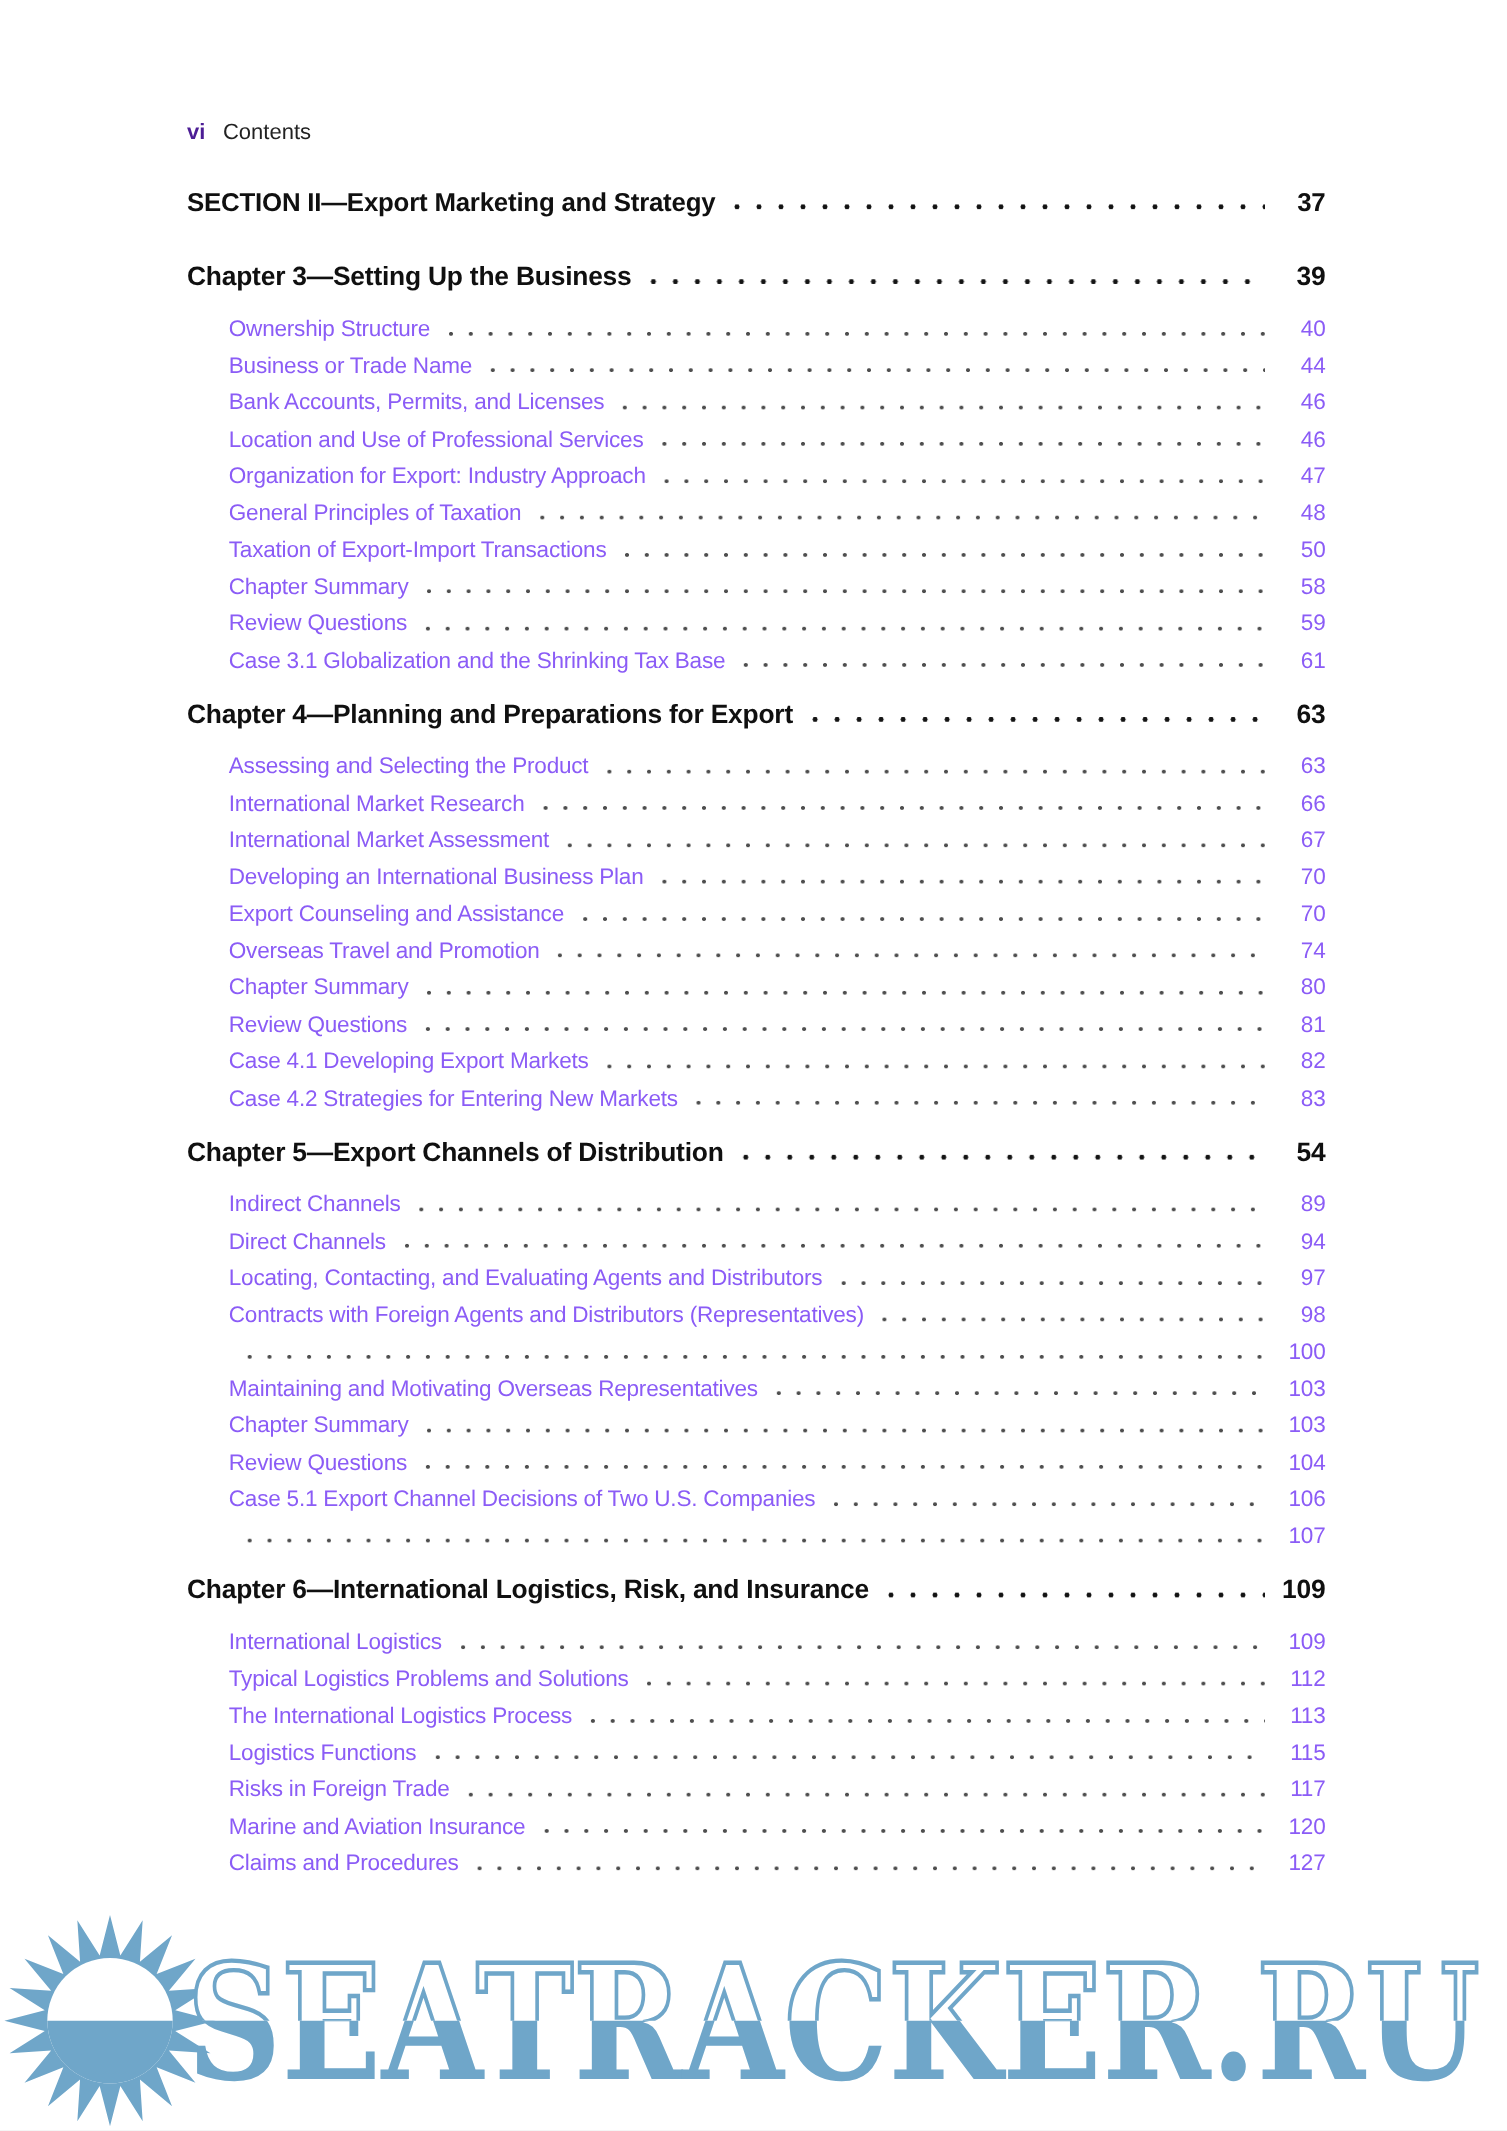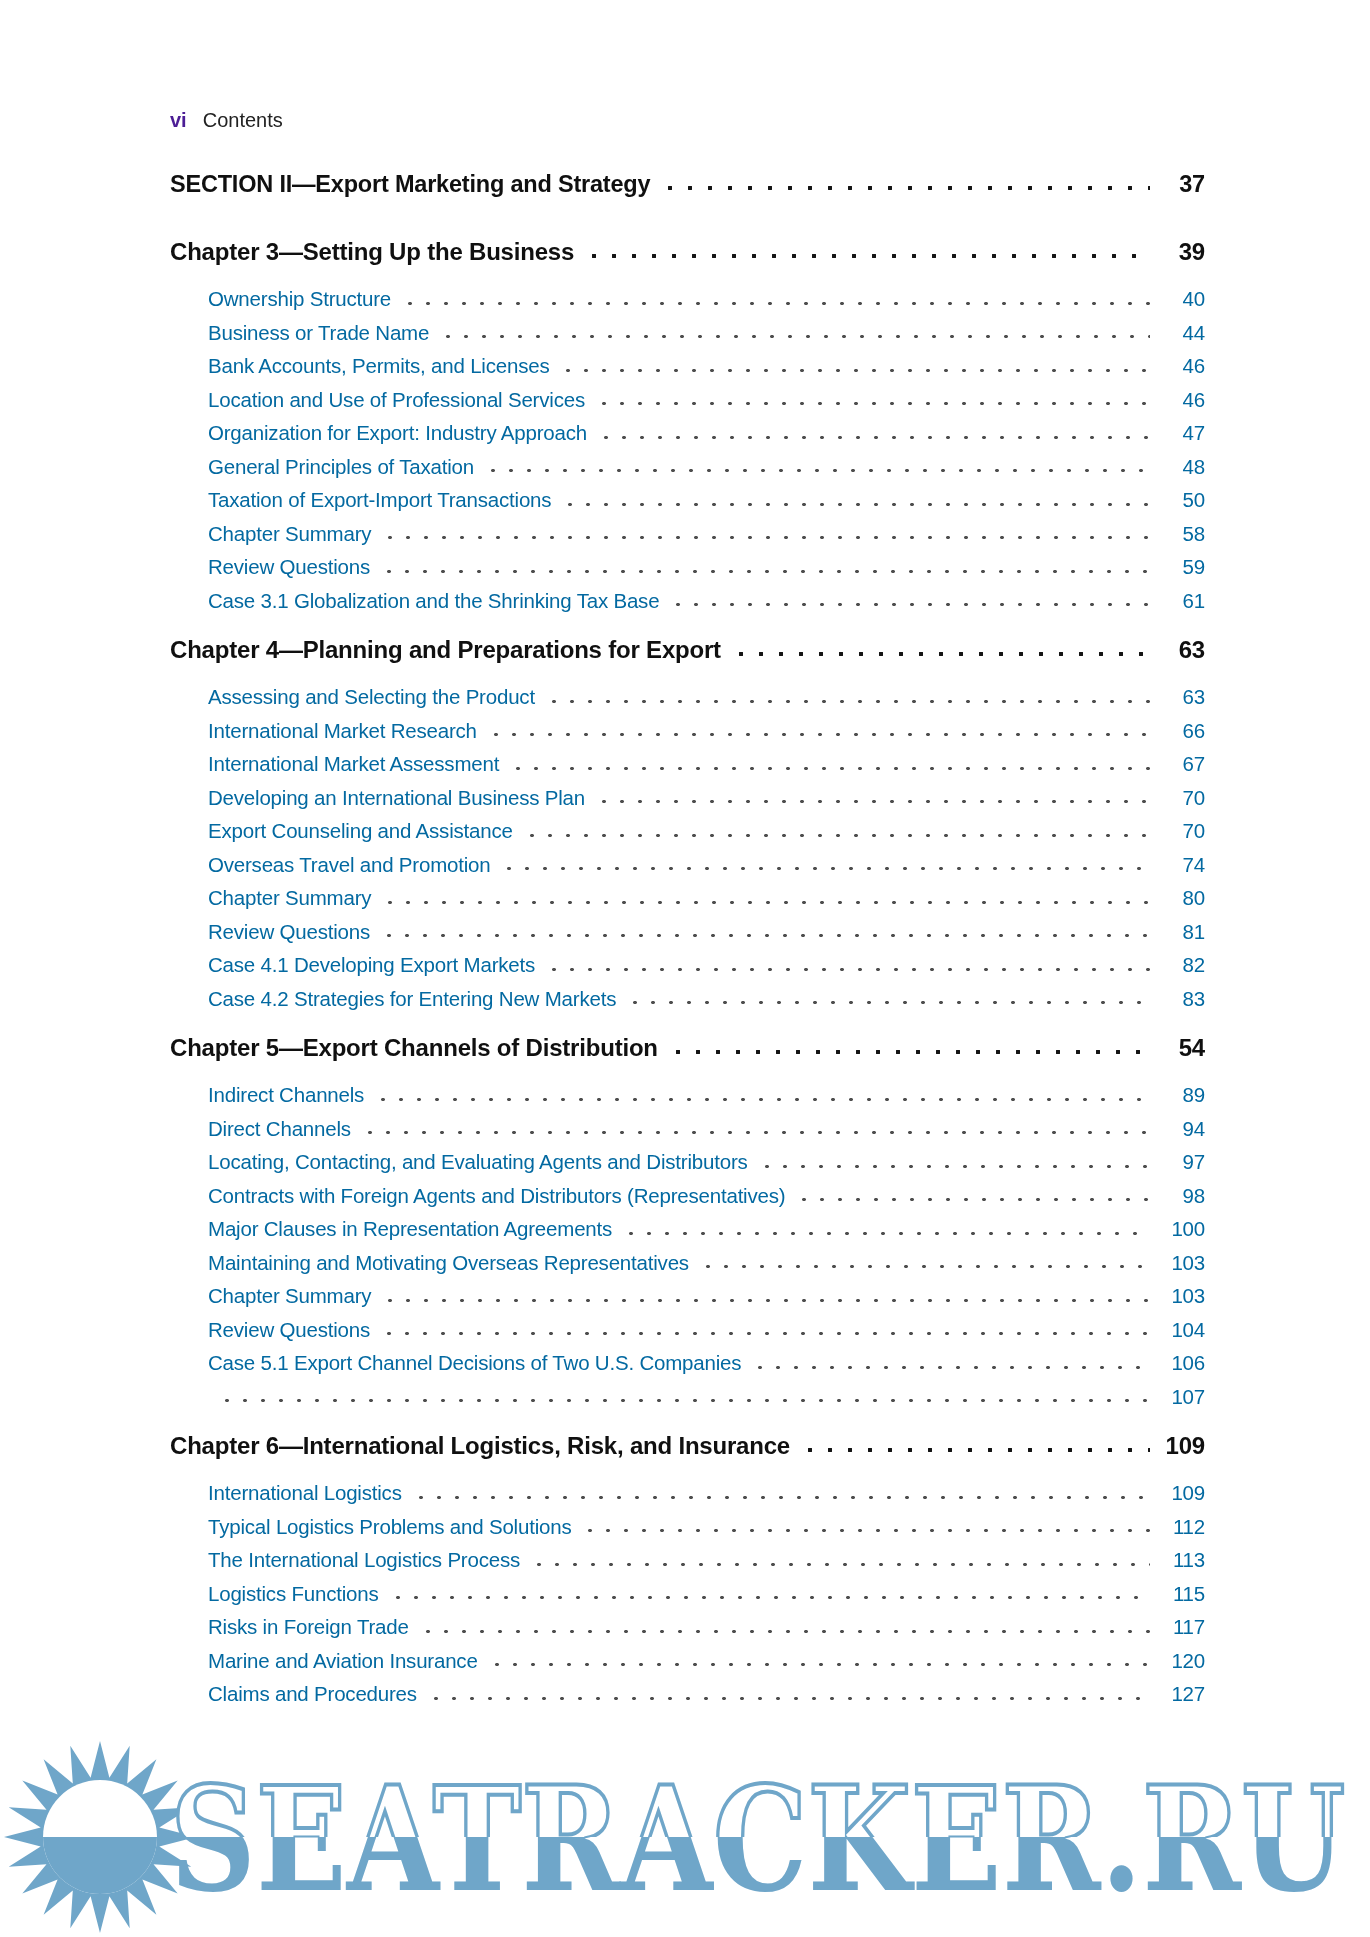--- a/index.html
+++ b/index.html
@@ -41,21 +41,21 @@
 
   .chapter-block{margin-top:17px;}
   .chapter-block.first{margin-top:36px;}
   .row.chapter{
     height:32px; font-size:24px; font-weight:bold; letter-spacing:-0.2px;
   }
   .row.chapter .title,.row.chapter .pg{line-height:32px;}
 
   .items{margin-top:14px; padding-left:38px;}
   .row.item{
-    height:33.5px; font-size:20.5px; color:#0369a1; letter-spacing:-0.2px;
+    height:33.5px; font-size:20.5px; color:#8b5cf6; letter-spacing:-0.2px;
   }
   .row.item .title,.row.item .pg{line-height:33.5px;}
   .row.item .dots{
     background-image:radial-gradient(circle, #4e4e4e 1.6px, transparent 2px);
     background-size:18px 5px;
     background-repeat:repeat-x;
     background-position:left 2px bottom 10px;
   }
 
   .watermark{
@@ -219,21 +219,20 @@
               <span class="title">Locating, Contacting, and Evaluating Agents and Distributors</span>
               <span class="dots"></span>
               <span class="pg">97</span>
             </div>
             <div class="row item">
               <span class="title">Contracts with Foreign Agents and Distributors (Representatives)</span>
               <span class="dots"></span>
               <span class="pg">98</span>
             </div>
             <div class="row item">
-              <span class="title">Major Clauses in Representation Agreements</span>
               <span class="dots"></span>
               <span class="pg">100</span>
             </div>
             <div class="row item">
               <span class="title">Maintaining and Motivating Overseas Representatives</span>
               <span class="dots"></span>
               <span class="pg">103</span>
             </div>
             <div class="row item">
               <span class="title">Chapter Summary</span>

